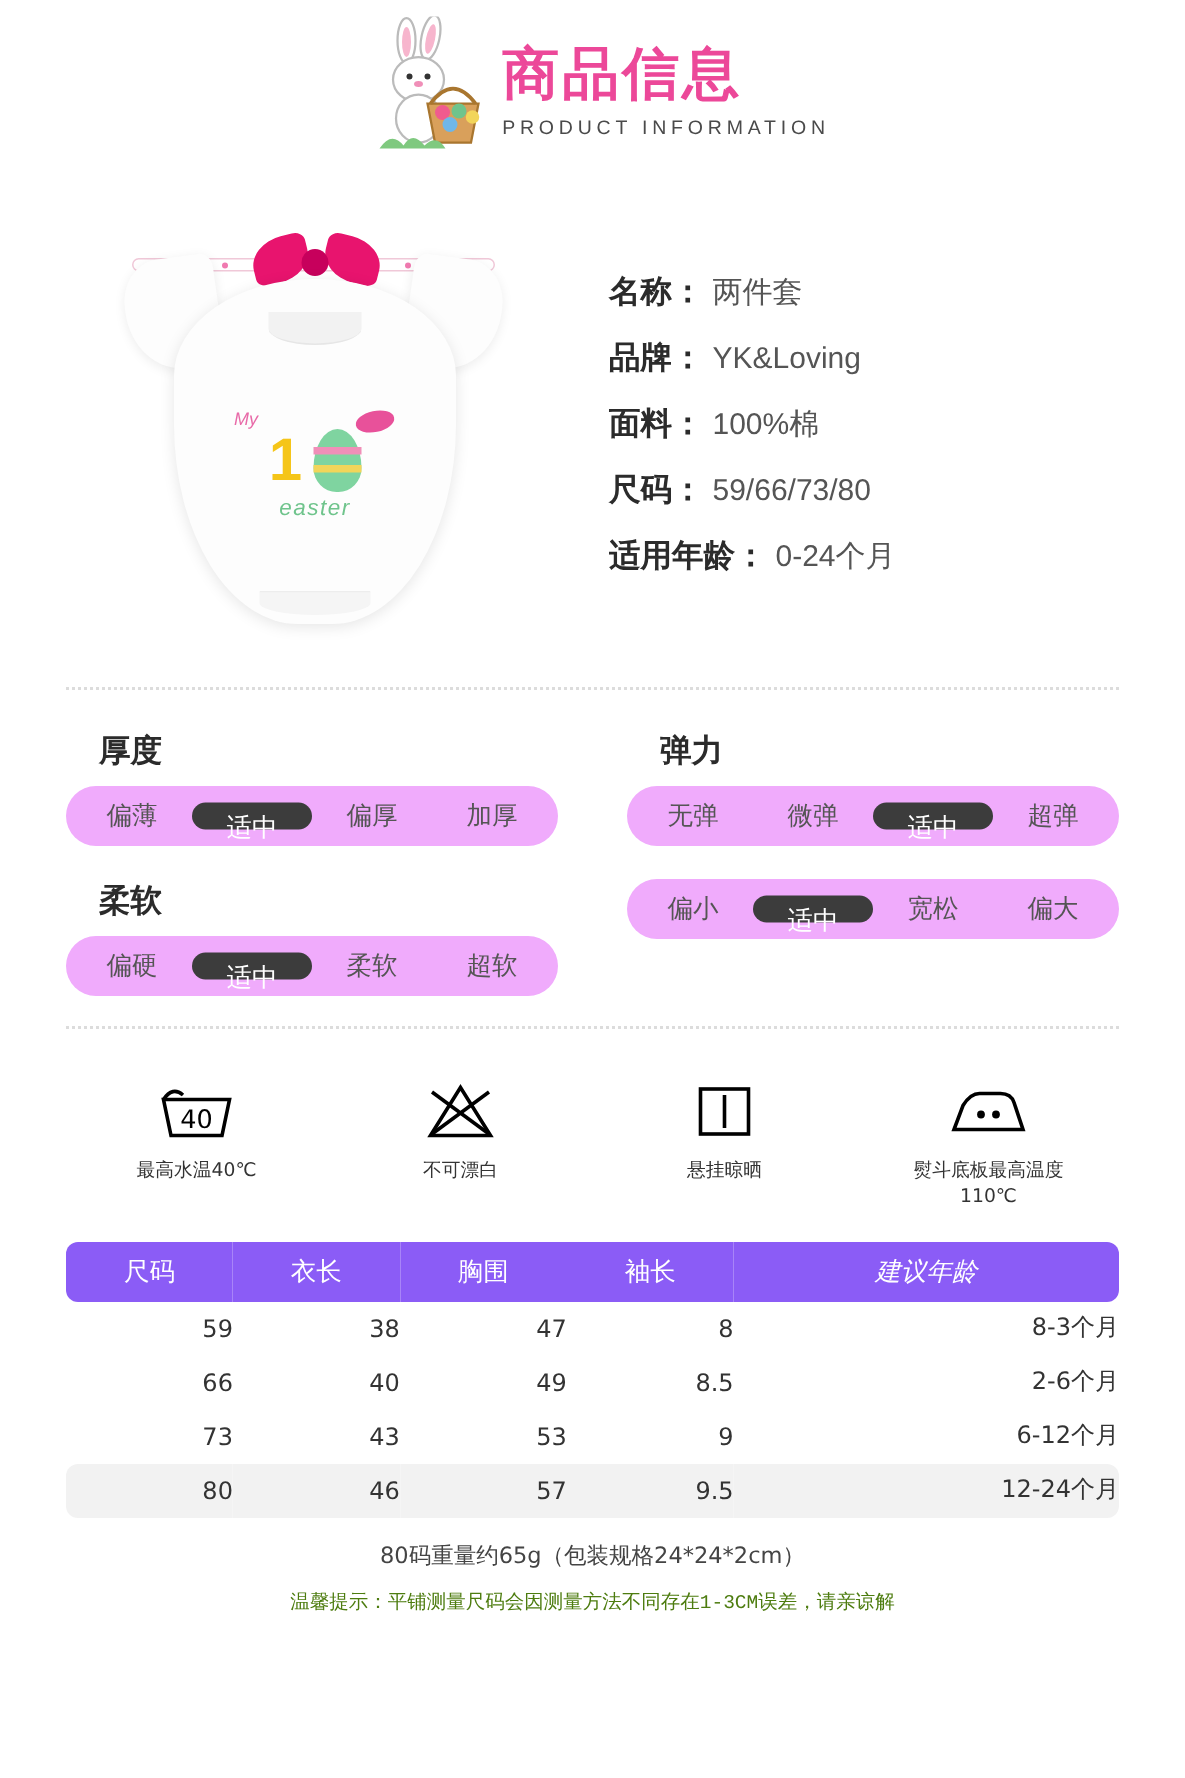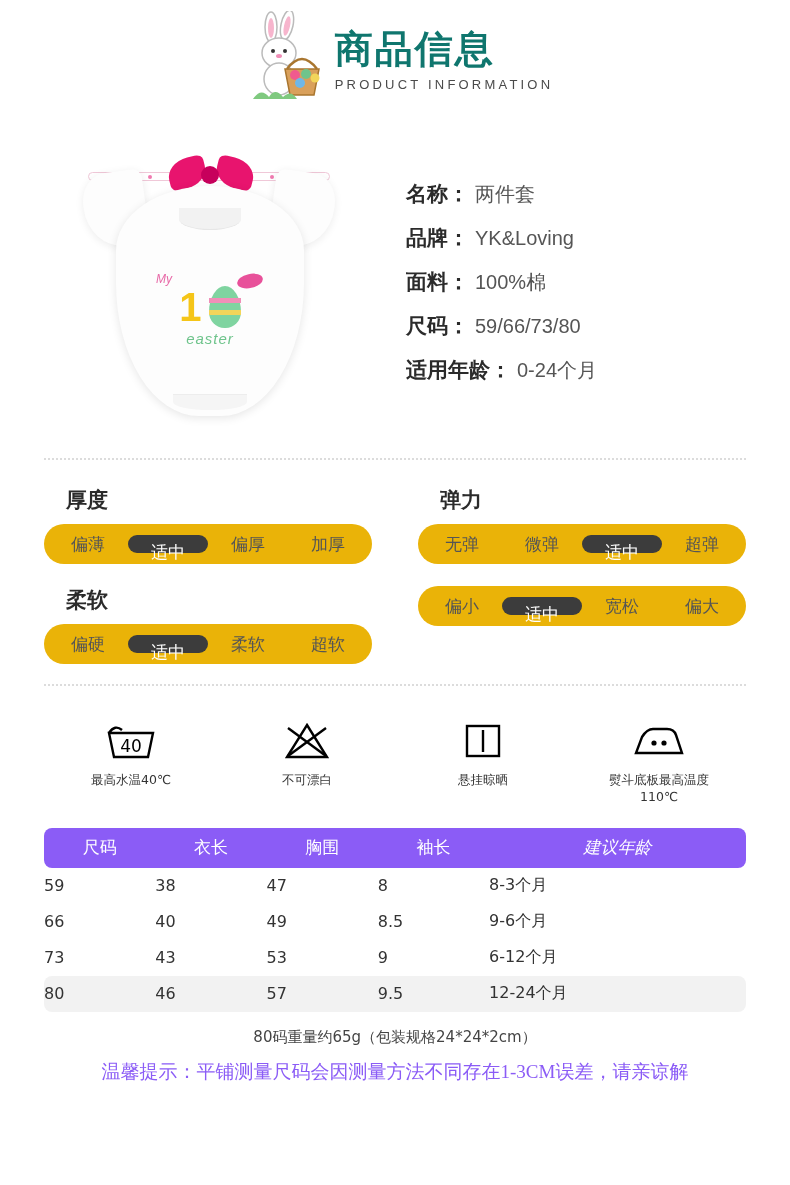--- a/index.html
+++ b/index.html
@@ -30,21 +30,21 @@
     display: flex;
     align-items: flex-start;
     gap: 6px;
   }
   .bunny-art { position: relative; width: 92px; height: 96px; }
   .title-block { padding-top: 18px; }
   .title-cn {
     font-size: 38px;
     font-weight: bold;
     letter-spacing: 2px;
-    color: #0f766e;
+    color: #ec4899;
     line-height: 1.1;
     font-family: "DejaVu Sans", sans-serif;
   }
   .title-en {
     font-size: 13px;
     letter-spacing: 3.2px;
     color: #4a4a4a;
     text-align: center;
     margin-top: 6px;
   }
@@ -240,21 +240,21 @@
     font-size: 21px;
     font-weight: bold;
     color: #2b2b2b;
     margin-bottom: 10px;
     padding-left: 22px;
     font-family: "DejaVu Sans", sans-serif;
   }
   .pill-bar {
     display: flex;
     align-items: center;
-    background: #eab308;
+    background: #f0abfc;
     border-radius: 22px;
     height: 40px;
     padding: 0 4px;
   }
   .pill {
     flex: 1;
     text-align: center;
     font-size: 17px;
     color: #555;
     line-height: 40px;
@@ -308,31 +308,31 @@
     color: #fff;
     font-weight: normal;
     font-size: 17px;
     height: 40px;
     text-align: center;
   }
   thead th:first-child { border-radius: 8px 0 0 8px; }
   thead th:last-child { border-radius: 0 8px 8px 0; font-style: italic; }
   tbody td {
     height: 36px;
-    text-align: left;
+    text-align: right;
     color: #333;
   }
   tbody tr.alt td { background: #f2f2f2; }
   tbody tr.alt td:first-child { border-radius: 8px 0 0 8px; }
   tbody tr.alt td:last-child { border-radius: 0 8px 8px 0; }
 
   
   .notes { text-align: center; padding: 16px 44px 0 44px; }
   .note-1 { font-size: 15px; color: #444; margin-bottom: 12px; font-family: "DejaVu Sans", sans-serif; }
-  .note-2 { font-size: 19px; color: #8b5cf6; font-family: Liberation Serif, serif; }
+  .note-2 { font-size: 13px; color: #4d7c0f; font-family: Liberation Mono, monospace; }
 </style>
 </head>
 <body>
 
 <div class="page">
 
   <div class="header">
     <div class="header-inner">
       <div class="bunny-art">
         <svg width="92" height="96" viewBox="0 0 92 96" xmlns="http://www.w3.org/2000/svg">
@@ -537,21 +537,21 @@
           <td>38</td>
           <td>47</td>
           <td>8</td>
           <td>8-3个月</td>
         </tr>
         <tr>
           <td>66</td>
           <td>40</td>
           <td>49</td>
           <td>8.5</td>
-          <td>9-6个月</td>
+          <td>2-6个月</td>
         </tr>
         <tr>
           <td>73</td>
           <td>43</td>
           <td>53</td>
           <td>9</td>
           <td>6-12个月</td>
         </tr>
         <tr class="alt">
           <td>80</td>

